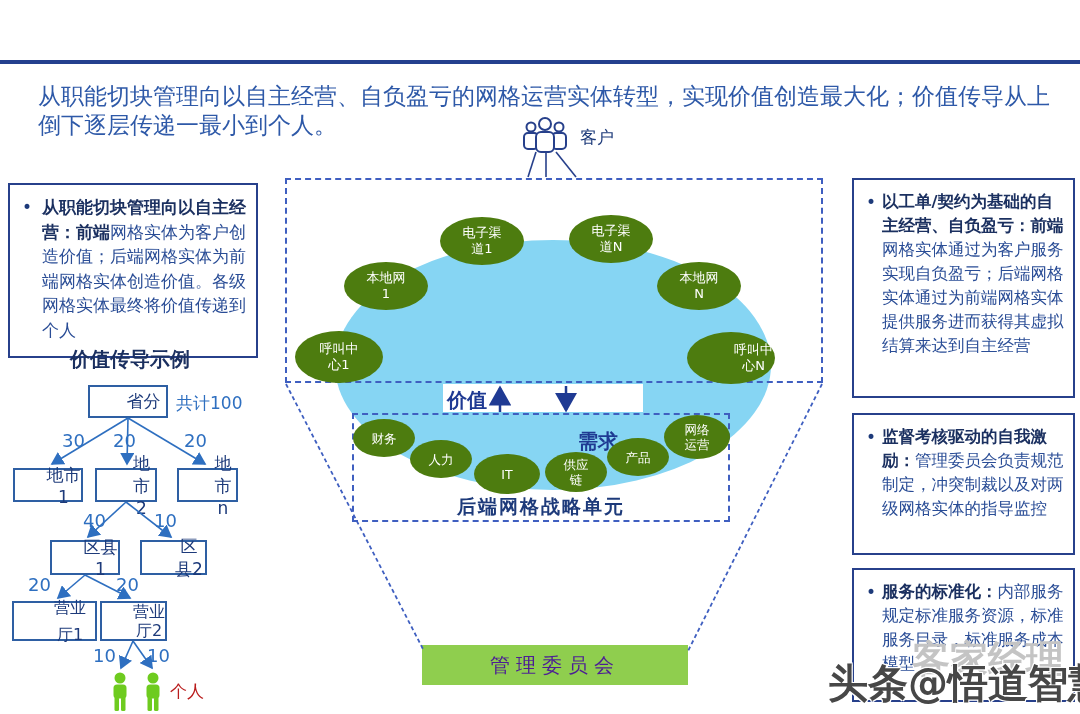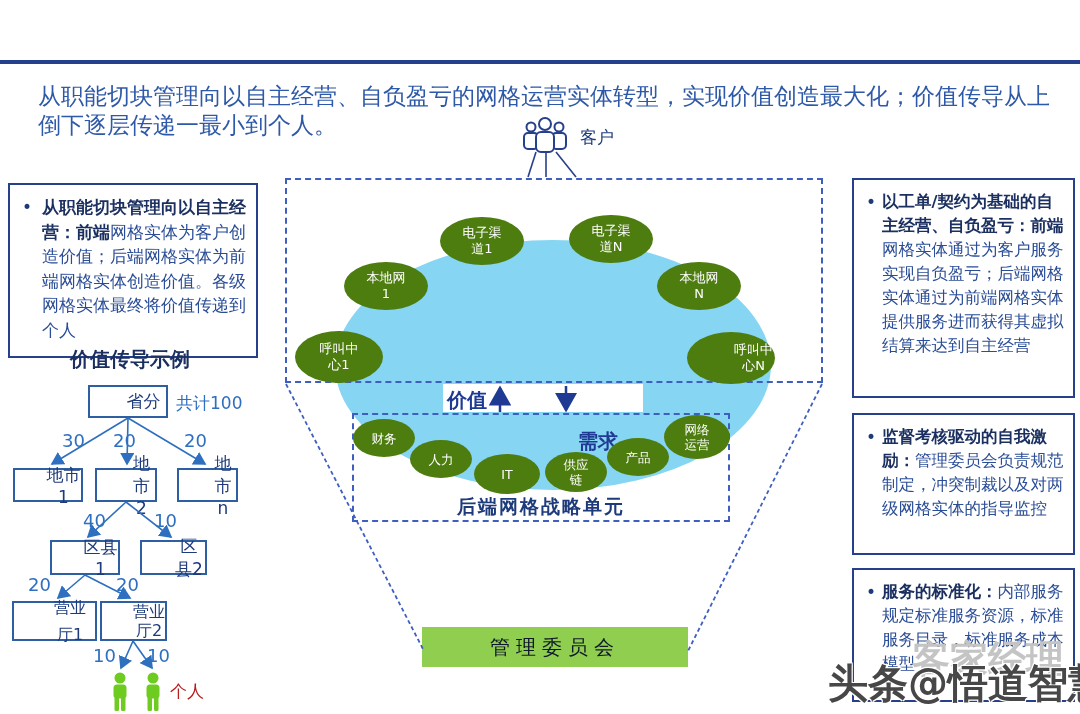--- a/index.html
+++ b/index.html
@@ -39,21 +39,21 @@
   .ov-cc1{left:295px;top:331px;width:88px;height:52px;}
   .ov-ccN{left:687px;top:332px;width:88px;height:52px;justify-content:flex-end;}
   .ov-sm{font-size:12.5px;}
   .ov-fin{left:353px;top:419px;width:62px;height:38px;}
   .ov-hr{left:410px;top:440px;width:62px;height:38px;}
   .ov-it{left:474px;top:454px;width:66px;height:40px;}
   .ov-sc{left:545px;top:452px;width:62px;height:40px;}
   .ov-prod{left:607px;top:438px;width:62px;height:38px;}
   .ov-net{left:664px;top:415px;width:66px;height:44px;}
 
-  .committee{left:422px;top:627px;width:266px;height:40px;background:#8fce4e;color:#0f172a;
+  .committee{left:422px;top:645px;width:266px;height:40px;background:#8fce4e;color:#4c1d95;
              display:flex;align-items:center;justify-content:center;font-size:20px;letter-spacing:6px;z-index:4;}
 
   
   .panel{border:2px solid #27408b;box-sizing:border-box;background:#fff;z-index:4;color:#1d3a7a;}
   .left-panel{left:8px;top:183px;width:250px;height:175px;}
   .panel-inner{position:relative;padding:10px 8px 8px 32px;font-size:17px;line-height:24.5px;}
   .panel-bullet{position:absolute;left:12px;top:10px;font-size:17px;color:#1d3a7a;}
   .lead{font-weight:700;color:#1b3060;}
   .rest{font-weight:400;color:#2a4d96;}
 

